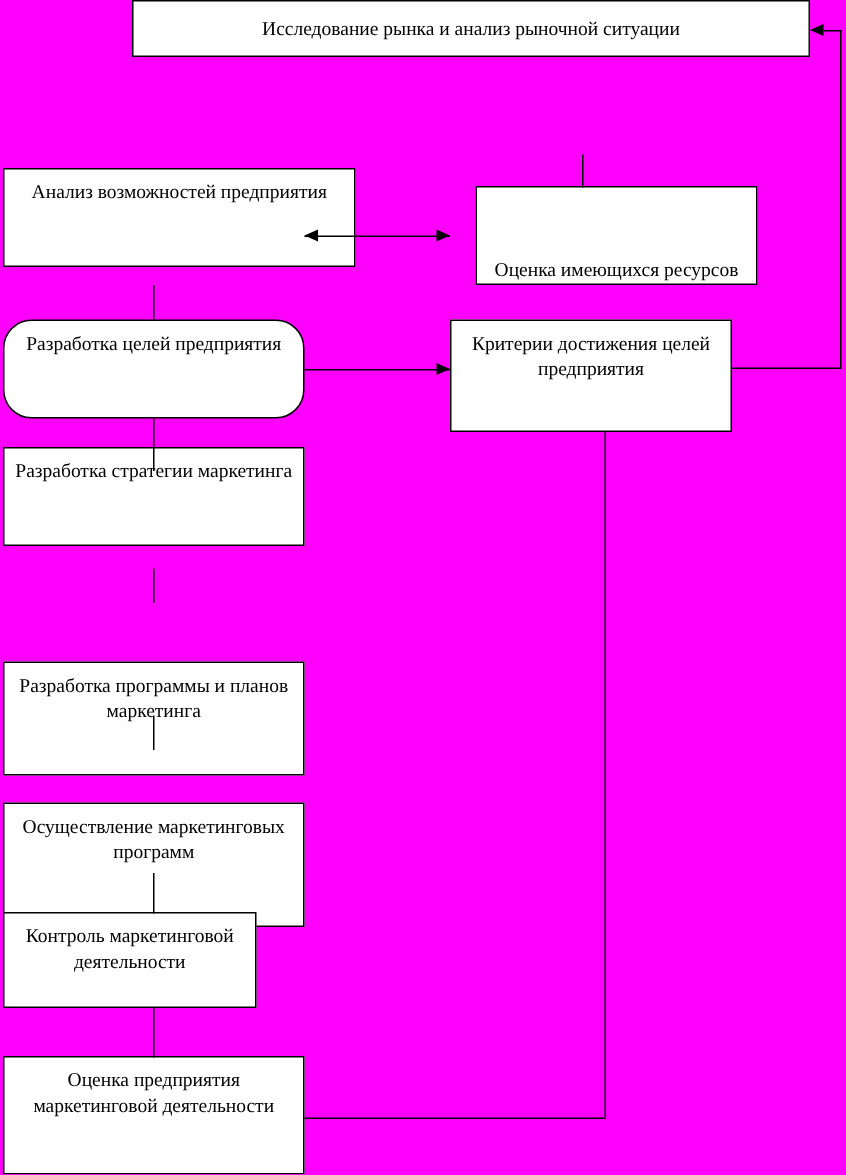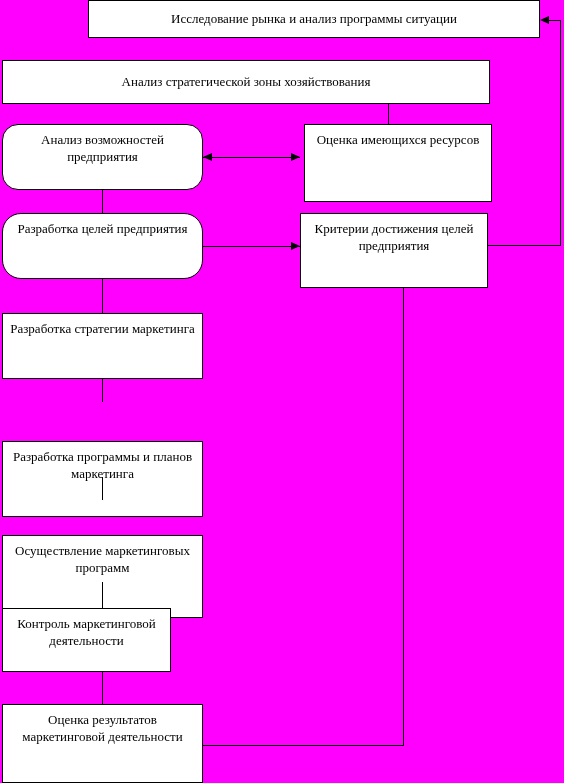--- a/index.html
+++ b/index.html
@@ -61,61 +61,58 @@
     border-bottom: 4px solid transparent;
     border-left: 9px solid #000000;
   }
 </style>
 </head>
 <body>
 
 <div id="canvas">
 
   <div class="node single-line" style="left:88px; top:0px; width:452px; height:38px;">
-    <span>Исследование рынка и анализ программы ситуации</span>
+    <span>Исследование рынка и анализ рыночной ситуации</span>
   </div>
 
-  <div class="node single-line" style="left:2px; top:60px; width:488px; height:44px;">
-    <span>Анализ стратегической зоны хозяйствования</span>
-  </div>
 
-  <div class="node" style="left:2px; top:124px; width:201px; height:66px;border-radius:16px;">
+  <div class="node" style="left:2px; top:112px; width:235px; height:66px;">
     <span>Анализ возможностей предприятия</span>
   </div>
 
-  <div class="node" style="left:304px; top:124px; width:188px; height:78px;">
+  <div class="node" style="left:317px; top:124px; width:188px; height:66px;align-items:flex-end;">
     <span>Оценка имеющихся ресурсов</span>
   </div>
 
   <div class="node" style="left:2px; top:213px; width:201px; height:66px;border-radius:19px;">
     <span>Разработка целей предприятия</span>
   </div>
 
   <div class="node" style="left:300px; top:213px; width:188px; height:75px;">
     <span>Критерии достижения целей предприятия</span>
   </div>
 
-  <div class="node" style="left:2px; top:313px; width:201px; height:66px;">
+  <div class="node" style="left:2px; top:298px; width:201px; height:66px;">
     <span>Разработка стратегии маркетинга</span>
   </div>
 
   <div class="node" style="left:2px; top:401px; width:201px; height:76px;margin-top:40px;">
     <span>Разработка программы и планов маркетинга</span>
   </div>
 
   <div class="node" style="left:2px; top:499px; width:201px; height:83px;margin-top:36px;">
     <span>Осуществление маркетинговых программ</span>
   </div>
 
   <div class="node" style="left:2px; top:608px; width:169px; height:64px;">
     <span>Контроль маркетинговой деятельности</span>
   </div>
 
   <div class="node" style="left:2px; top:704px; width:201px; height:79px;">
-    <span>Оценка результатов маркетинговой деятельности</span>
+    <span>Оценка предприятия маркетинговой деятельности</span>
   </div>
 
   <div class="edge v" style="left:388px; top:103px; height:22px;"></div>
 
   <div class="edge h" style="left:203px; top:157px; width:97px;"></div>
   <div class="arrowhead left" style="left:203px; top:153px;"></div>
   <div class="arrowhead right" style="left:291px; top:153px;"></div>
 
   <div class="edge v" style="left:102px; top:190px; height:24px;"></div>
 

